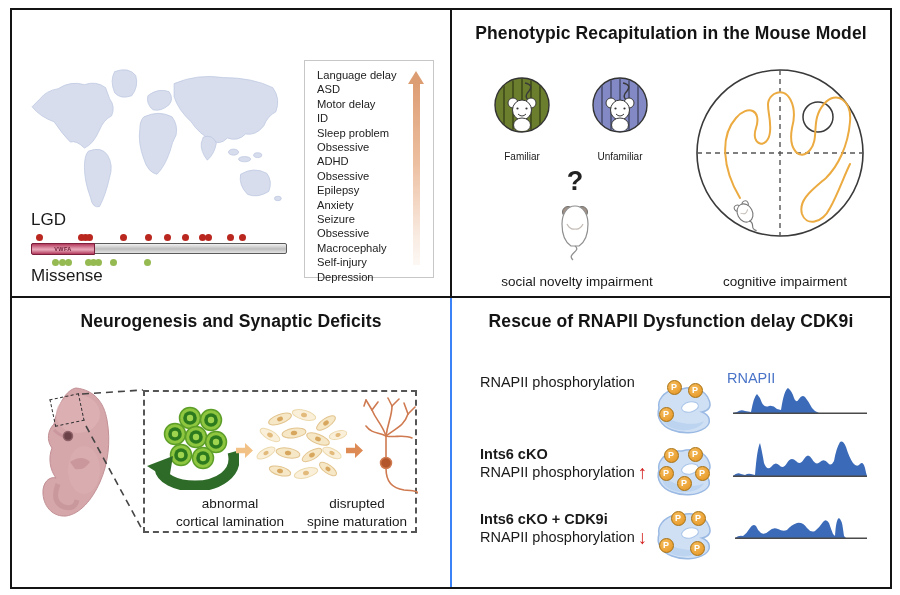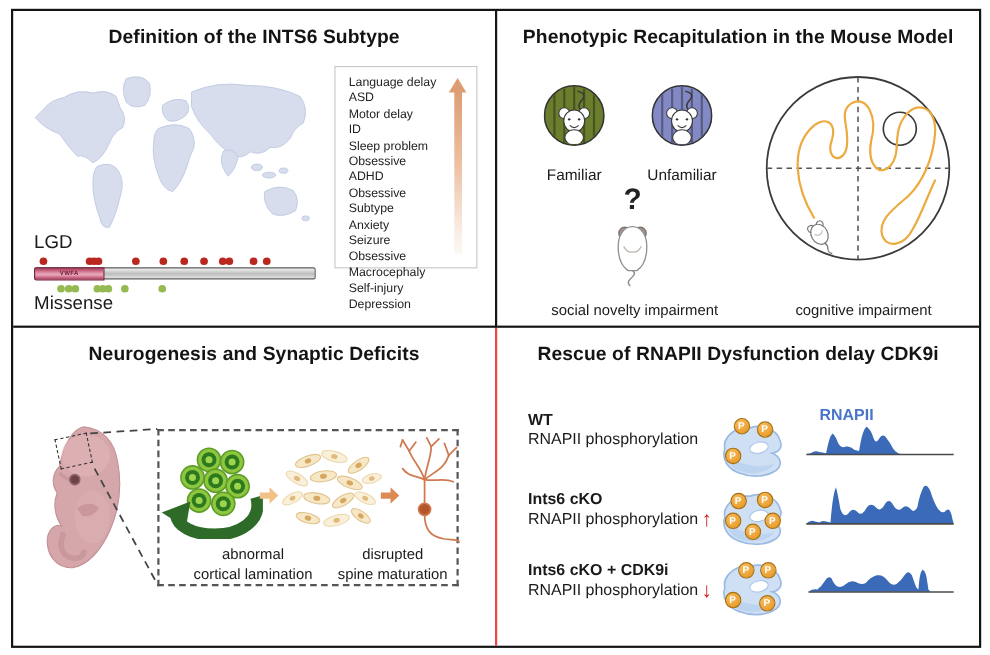--- a/index.html
+++ b/index.html
@@ -9,27 +9,27 @@
     --trace-orange:#ecab41; --arrow-red:#d42020; --list-arrow:#dd9d73;
   }
   html,body{margin:0;padding:0;background:#fff;}
   .stage{position:relative;width:900px;height:595px;background:#fff;overflow:hidden;
          font-family:"Liberation Sans","DejaVu Sans",sans-serif;color:#1a1a1a;}
   .fig{position:absolute;left:10px;top:8px;width:878px;height:577px;border:2px solid #141414;
        display:grid;grid-template-columns:440px 438px;grid-template-rows:288px 289px;background:#fff;}
   .quad{position:relative;overflow:hidden;}
   .quad.tl{border-right:2px solid #141414;border-bottom:2px solid #141414;}
   .quad.tr{border-bottom:2px solid #141414;}
-  .quad.bl{border-right:2px solid #ef4444;}
+  .quad.bl{border-right:2px solid #3b82f6;}
   .q-title{position:absolute;top:13px;left:0;right:0;text-align:center;font-weight:bold;
            font-size:17.5px;letter-spacing:.1px;color:#141414;}
   
   .map-svg{position:absolute;left:14px;top:44px;}
   .map-land{fill:#d7ddec;stroke:#b9c4e0;stroke-width:.7;}
-  .pheno-box{position:absolute;left:292px;top:50px;width:130px;height:184px;
+  .pheno-box{position:absolute;left:292px;top:50px;width:130px;height:218px;
              border:1px solid #c7c7c7;background:#fff;box-sizing:border-box;}
   .ph-list{position:absolute;left:12px;top:7px;font-size:11.2px;line-height:14.4px;color:#222;}
   .ph-arrow{position:absolute;right:9px;top:10px;bottom:12px;width:16px;}
   .ph-arrow .head{width:0;height:0;border-left:8px solid transparent;border-right:8px solid transparent;
                   border-bottom:13px solid var(--list-arrow);}
   .ph-arrow .shaft{position:absolute;top:12px;bottom:0;left:4.5px;width:7px;
                    background:linear-gradient(180deg,var(--list-arrow) 0%,#edc0a2 45%,#f9ece3 85%,#fdf8f4 100%);}
   .gene-label{position:absolute;left:19px;font-size:17px;color:#1a1a1a;}
   .dots-row{position:absolute;left:19px;width:258px;height:8px;}
   .dot{position:absolute;width:7px;height:7px;border-radius:50%;top:0;}
@@ -38,52 +38,51 @@
   .gene-bar{position:absolute;left:19px;top:233px;width:256px;height:11px;box-sizing:border-box;
             border:1.5px solid #5a5a5a;border-radius:2px;
             background:linear-gradient(180deg,#f0f0f0,#bdbdbd 55%,#e3e3e3);}
   .gene-domain{position:absolute;left:-1px;top:-1.5px;bottom:-1.5px;width:64px;box-sizing:border-box;
                border:1.5px solid #7c1f3d;border-radius:2px 0 0 2px;
                background:linear-gradient(180deg,#b23a5c 0%,#e093a9 42%,#e8a8ba 58%,#b23a5c 100%);
                display:flex;align-items:center;justify-content:center;}
   .gene-domain span{font-size:5.5px;font-weight:bold;color:#6d1b34;letter-spacing:.4px;}
   
   .cage{position:absolute;width:56px;height:56px;}
-  .small-label{position:absolute;text-align:center;font-size:14px;color:#1a1a1a;}
+  .small-label{position:absolute;text-align:center;font-size:10px;color:#1a1a1a;}
   .qmark{position:absolute;left:103px;top:156px;width:40px;text-align:center;
          font-size:27px;font-weight:bold;color:#222;}
   .caption{position:absolute;text-align:center;font-size:13.5px;color:#1a1a1a;margin-top:15px;}
   
   .dash-box{position:absolute;left:131px;top:92px;width:274px;height:143px;box-sizing:border-box;
             border:2.5px dashed #555;background:#fff;}
   .head-box{position:absolute;left:40px;top:98px;width:30px;height:28px;box-sizing:border-box;
             border:1.6px dashed #333;transform:rotate(-12deg);}
   .bl-caption{position:absolute;text-align:center;font-size:13.5px;line-height:17.5px;color:#1a1a1a;}
   
   .row-label{position:absolute;left:28px;width:215px;font-size:14.5px;line-height:17.5px;color:#1a1a1a;}
   .row-label .nm{font-weight:bold;}
   .red-arrow{color:var(--arrow-red);font-weight:bold;font-size:19px;line-height:14px;vertical-align:-2px;padding-left:3px;}
   .blob-wrap{position:absolute;width:62px;height:50px;overflow:visible;}
   .p-badge{position:absolute;width:15px;height:15px;border-radius:50%;box-sizing:border-box;
            background:radial-gradient(circle at 35% 30%,#f5bc5e,var(--phospho-orange) 60%,#d98f22);
            border:1.5px solid #a8700f;color:#fff;font-size:9px;font-weight:bold;
            display:flex;align-items:center;justify-content:center;}
   .track{position:absolute;left:279px;width:138px;}
   .t-fill{fill:var(--track-blue);}
-  .rnapii-lab{position:absolute;left:293px;top:72px;font-size:14.5px;font-weight:bold;color:var(--rnapii-label);}
+  .rnapii-lab{position:absolute;left:275px;top:72px;font-size:14.5px;font-weight:normal;color:var(--rnapii-label);}
   .trace{stroke:var(--trace-orange);fill:none;stroke-width:2;stroke-linecap:round;}
 </style>
 </head>
 <body>
 
 <div class="stage">
 <div class="fig">
 
   <div class="quad tl">
-    <div class="q-title">Definition of the INTS6 Subtype</div>
 
     <svg class="map-svg" width="272" height="162" viewBox="0 0 270 160">
       <path class="map-land" d="M6,52 L14,44 Q20,36 32,34 Q44,26 58,30 Q70,26 79,33 L83,44 Q89,52 85,61 Q77,65 73,75 Q67,89 58,93 Q50,85 44,87 Q36,79 28,67 Q14,62 6,52 Z"></path>
       <path class="map-land" d="M88,17 Q102,12 109,21 Q112,32 105,41 Q94,45 88,38 Q83,26 88,17 Z"></path>
       <path class="map-land" d="M62,96 Q75,91 81,100 Q87,110 83,122 Q79,140 73,151 Q66,153 64,142 Q58,126 58,112 Q58,100 62,96 Z"></path>
       <path class="map-land" d="M121,41 Q131,33 142,37 Q147,44 142,50 Q134,57 126,55 Q119,49 121,41 Z"></path>
       <path class="map-land" d="M117,62 Q132,55 145,62 Q151,70 149,80 Q145,87 143,96 Q138,111 130,119 Q121,117 117,104 Q111,88 113,74 Q113,66 117,62 Z"></path>
       <path class="map-land" d="M147,29 Q170,19 196,23 Q225,23 245,33 Q253,44 248,57 Q240,61 236,71 Q228,81 218,79 Q210,87 200,83 Q192,91 184,85 Q172,79 164,67 Q151,55 147,42 Z"></path>
       <path class="map-land" d="M176,82 Q185,79 189,88 Q187,99 180,105 Q173,96 174,88 Z"></path>
       <ellipse class="map-land" cx="206" cy="97" rx="5" ry="3"></ellipse>
@@ -100,21 +99,21 @@
       </div>
       <div class="ph-list">
             <div>Language delay</div>
             <div>ASD</div>
             <div>Motor delay</div>
             <div>ID</div>
             <div>Sleep problem</div>
             <div>Obsessive</div>
             <div>ADHD</div>
             <div>Obsessive</div>
-            <div>Subtype</div>
+            <div>Epilepsy</div>
             <div>Anxiety</div>
             <div>Seizure</div>
             <div>Obsessive</div>
             <div>Macrocephaly</div>
             <div>Self-injury</div>
             <div>Depression</div>
           </div>
     </div>
 
     <div class="gene-label" style="top:200px;">LGD</div>
@@ -396,21 +395,20 @@
     <div class="bl-caption" style="left:255px;top:197px;width:180px;">
       <div>disrupted</div>
       <div>spine maturation</div>
     </div>
   </div>
 
   <div class="quad br">
     <div class="q-title">Rescue of RNAPII Dysfunction delay CDK9i</div>
 
     <div class="row-label" style="top:76px;">
-      <div class="nm">WT</div>
       <div><span>RNAPII phosphorylation</span><span class="red-arrow"></span></div>
     </div>
     <div class="blob-wrap" style="left:202px;top:86px;">
       <svg width="62" height="50" viewBox="0 0 62 50">
         <path d="M28,5 C40,1 52,7 55,16 C58,23 54,27 48,28 C56,31 58,39 51,44 C42,50 28,50 18,46 C7,42 2,33 5,24 C3,16 10,8 20,5 Z" fill="#cfe0f5" stroke="#9ab9e3" stroke-width="1.5"></path>
         <path d="M8,29 C16,39 40,43 50,37 C47,45 30,49 18,44 C10,41 7,35 8,29 Z" fill="#b9d3ef" opacity=".9"></path>
         <ellipse cx="36" cy="23" rx="8.5" ry="5" fill="#ffffff" stroke="#a9c4e8" transform="rotate(-12 36 23)"></ellipse>
       </svg>
       <div class="p-badge" style="left:12.5px;top:-4.5px;">P</div>
       <div class="p-badge" style="left:33.5px;top:-1.5px;">P</div>

